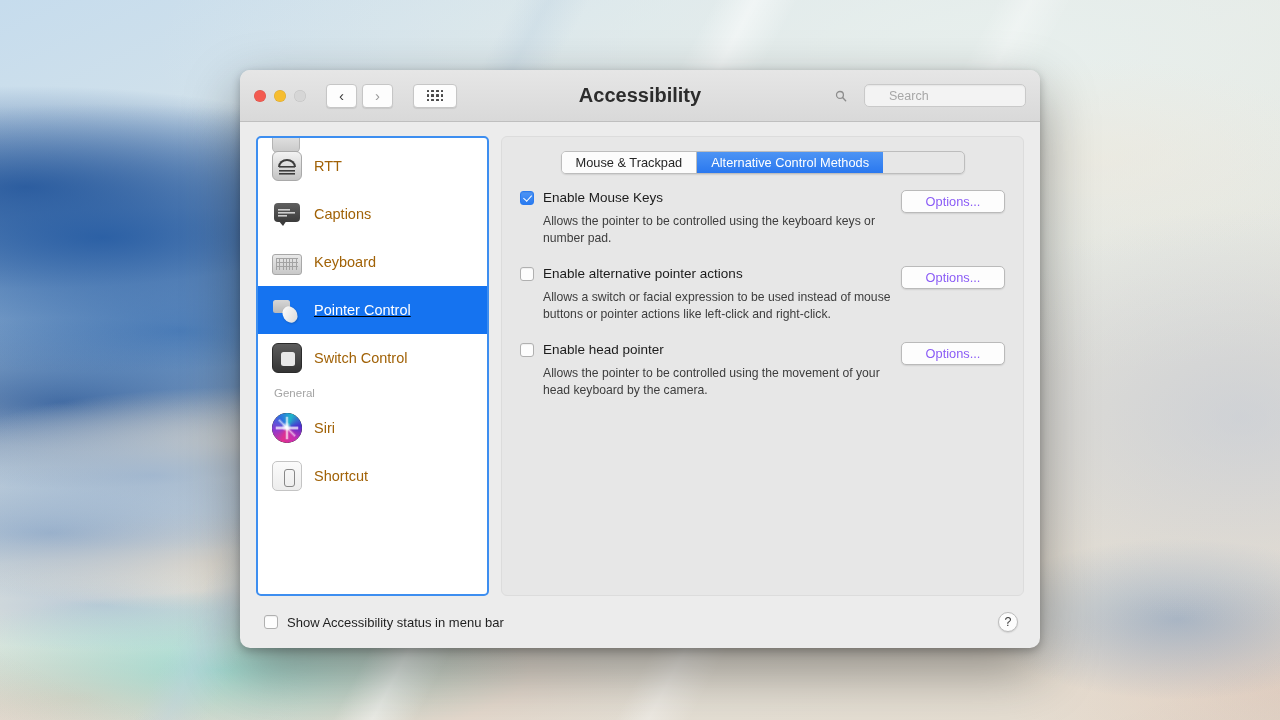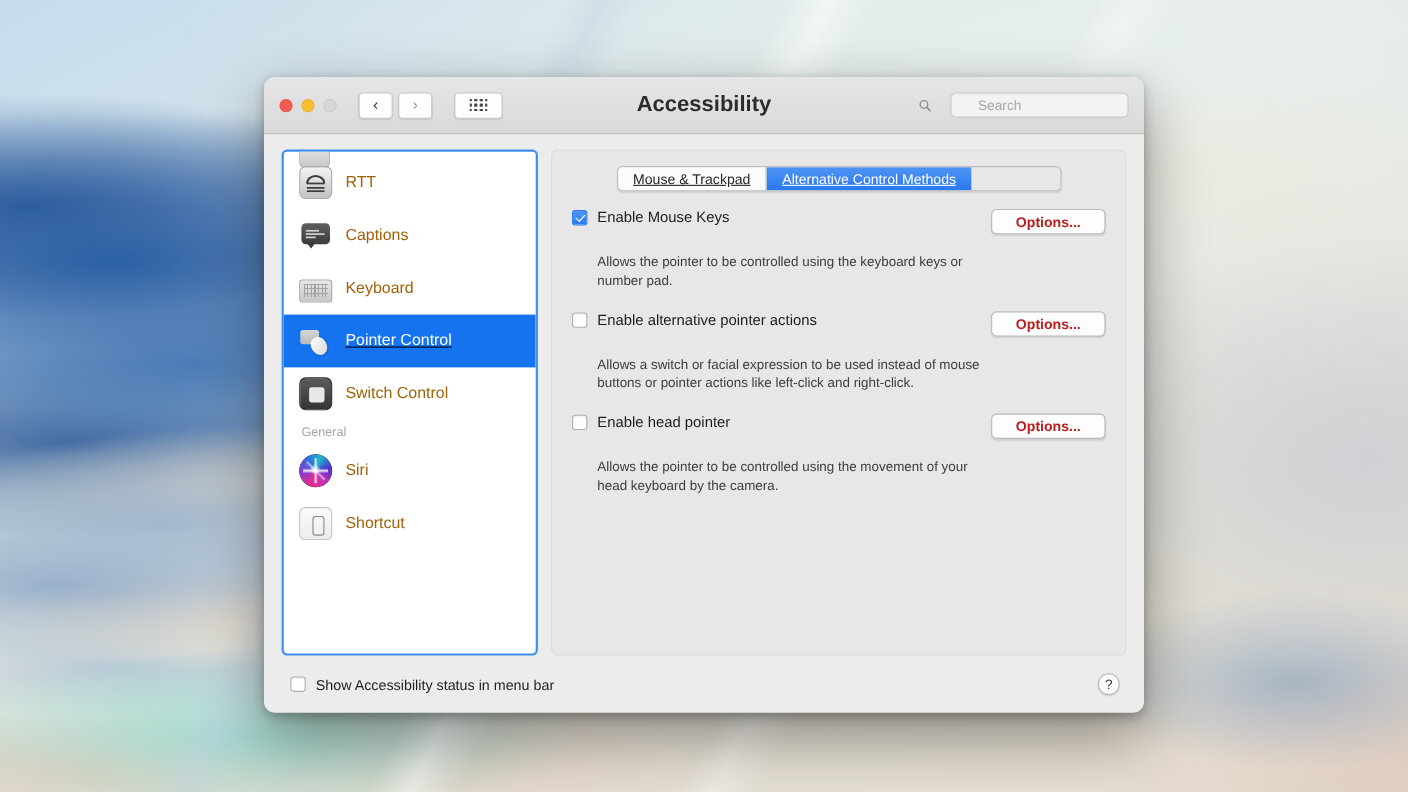--- a/index.html
+++ b/index.html
@@ -267,21 +267,20 @@
     border: .5px solid #bdbdbd;
     box-shadow: 0 1px 1.5px rgba(0,0,0,.1);
   }
   .tab {
     flex: 0 0 auto;
     display: flex; align-items: center; justify-content: center;
     font-size: 12.8px;
     background: #fcfcfc;
     color: #262626;
     padding: 0 14px;
-    text-decoration: underline;
   }
   .tab + .tab { border-left: .5px solid #bdbdbd; }
   .tab.active { background: linear-gradient(180deg,#4d94f4,#2a78ef); color: #fff; }
 
   
   .opt { margin-bottom: 20px; }
   .opt-head { display: flex; align-items: flex-start; }
   .chk-label { display: flex; align-items: center; gap: 9px; }
   .chk {
     width: 14px; height: 14px; flex: 0 0 14px;
@@ -298,32 +297,32 @@
   .chk.on::after {
     content: ""; position: absolute;
     left: 4.3px; top: 1.4px; width: 3.6px; height: 7.4px;
     border: solid #fff; border-width: 0 1.9px 1.9px 0;
     transform: rotate(42deg);
   }
   .opt-title { font-size: 13.5px; color: #1c1c1c; }
   .opt-desc {
     font-size: 12.2px; color: #3d3d3d;
     line-height: 16.5px;
-    margin: 17px 0 0 23px;
+    margin: 0 0 0 23px;
     max-width: 360px;
   }
   .options-btn {
     margin-left: auto;
     min-width: 104px; height: 23px;
     background: #fdfdfd;
     border: .5px solid #bababa;
     border-radius: 5px;
     box-shadow: 0 1px 1.5px rgba(0,0,0,.10);
-    font-size: 12.8px; color: #b91c1c;
-    display: flex; align-items: center; justify-content: center; font-weight: bold;
+    font-size: 12.8px; color: #8b5cf6;
+    display: flex; align-items: center; justify-content: center;
   }
 
   
   .footer {
     flex: 0 0 auto;
     height: 52px;
     display: flex; align-items: center;
     padding: 0 22px 0 24px;
   }
   .footer .chk-label { gap: 9px; }

